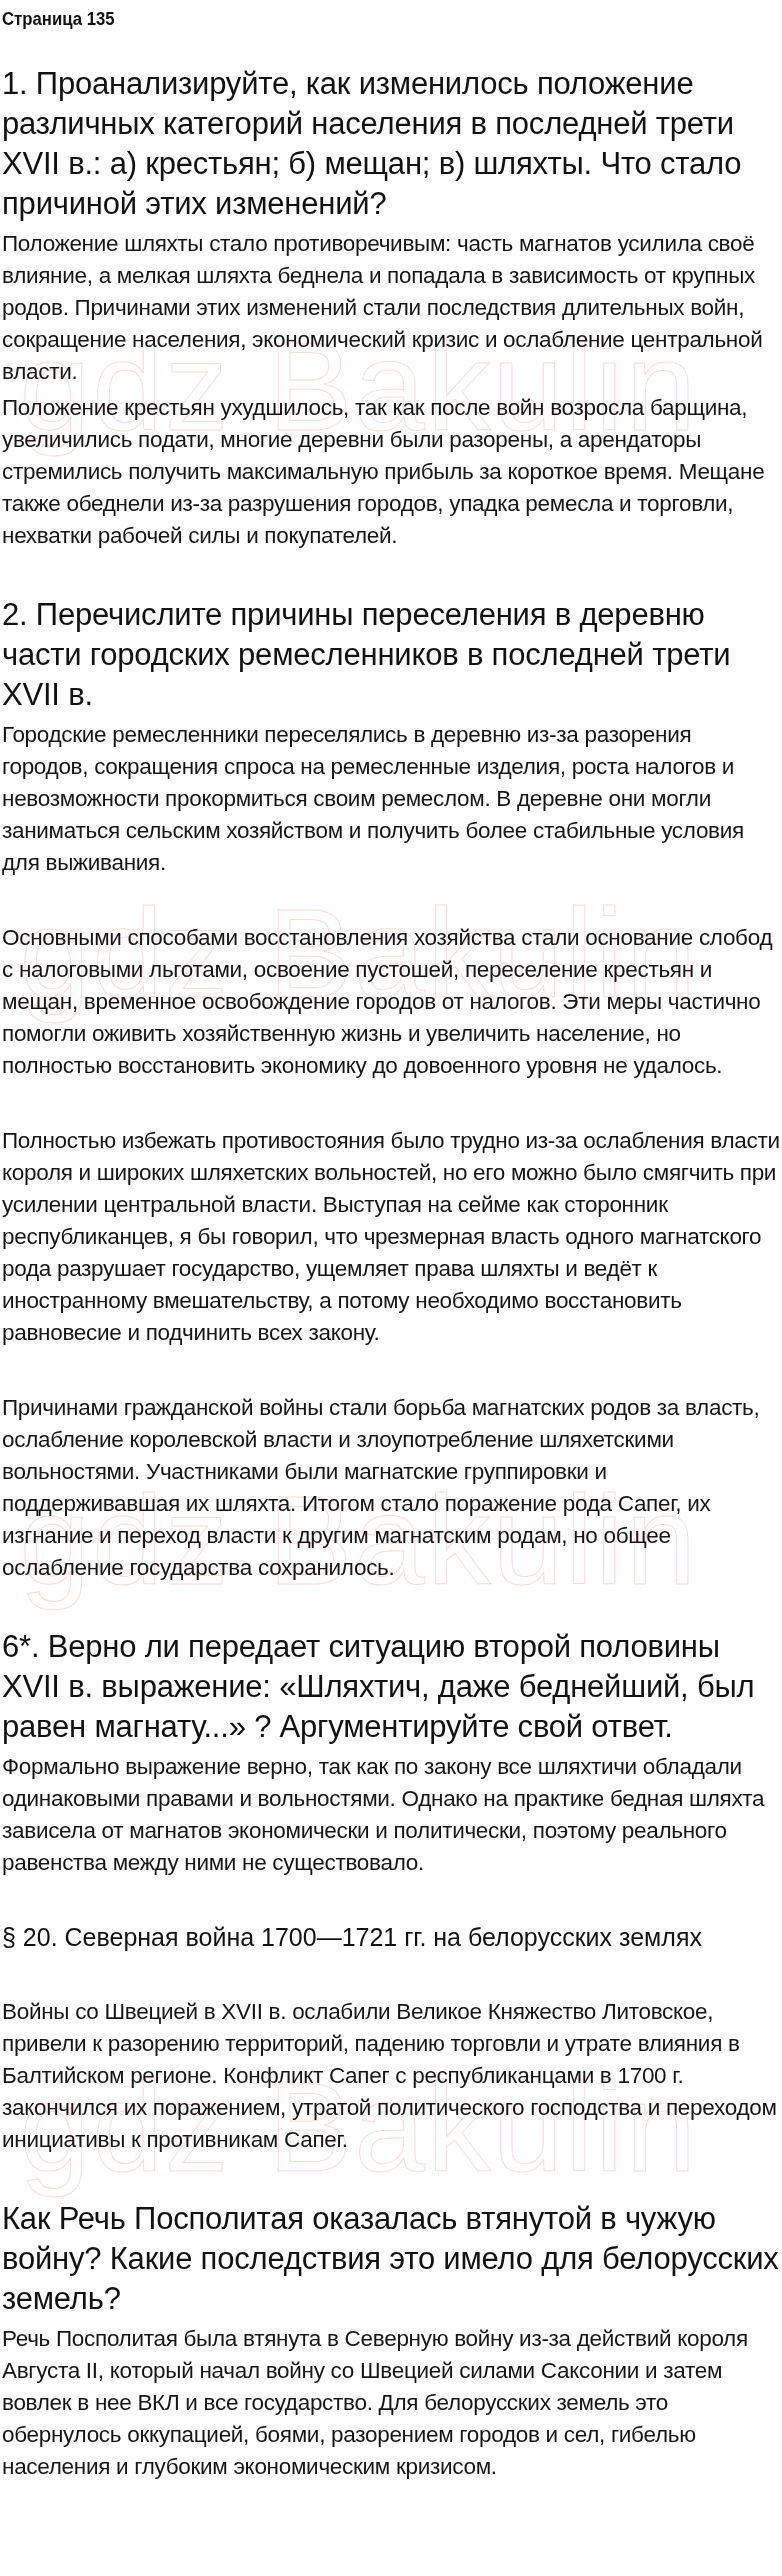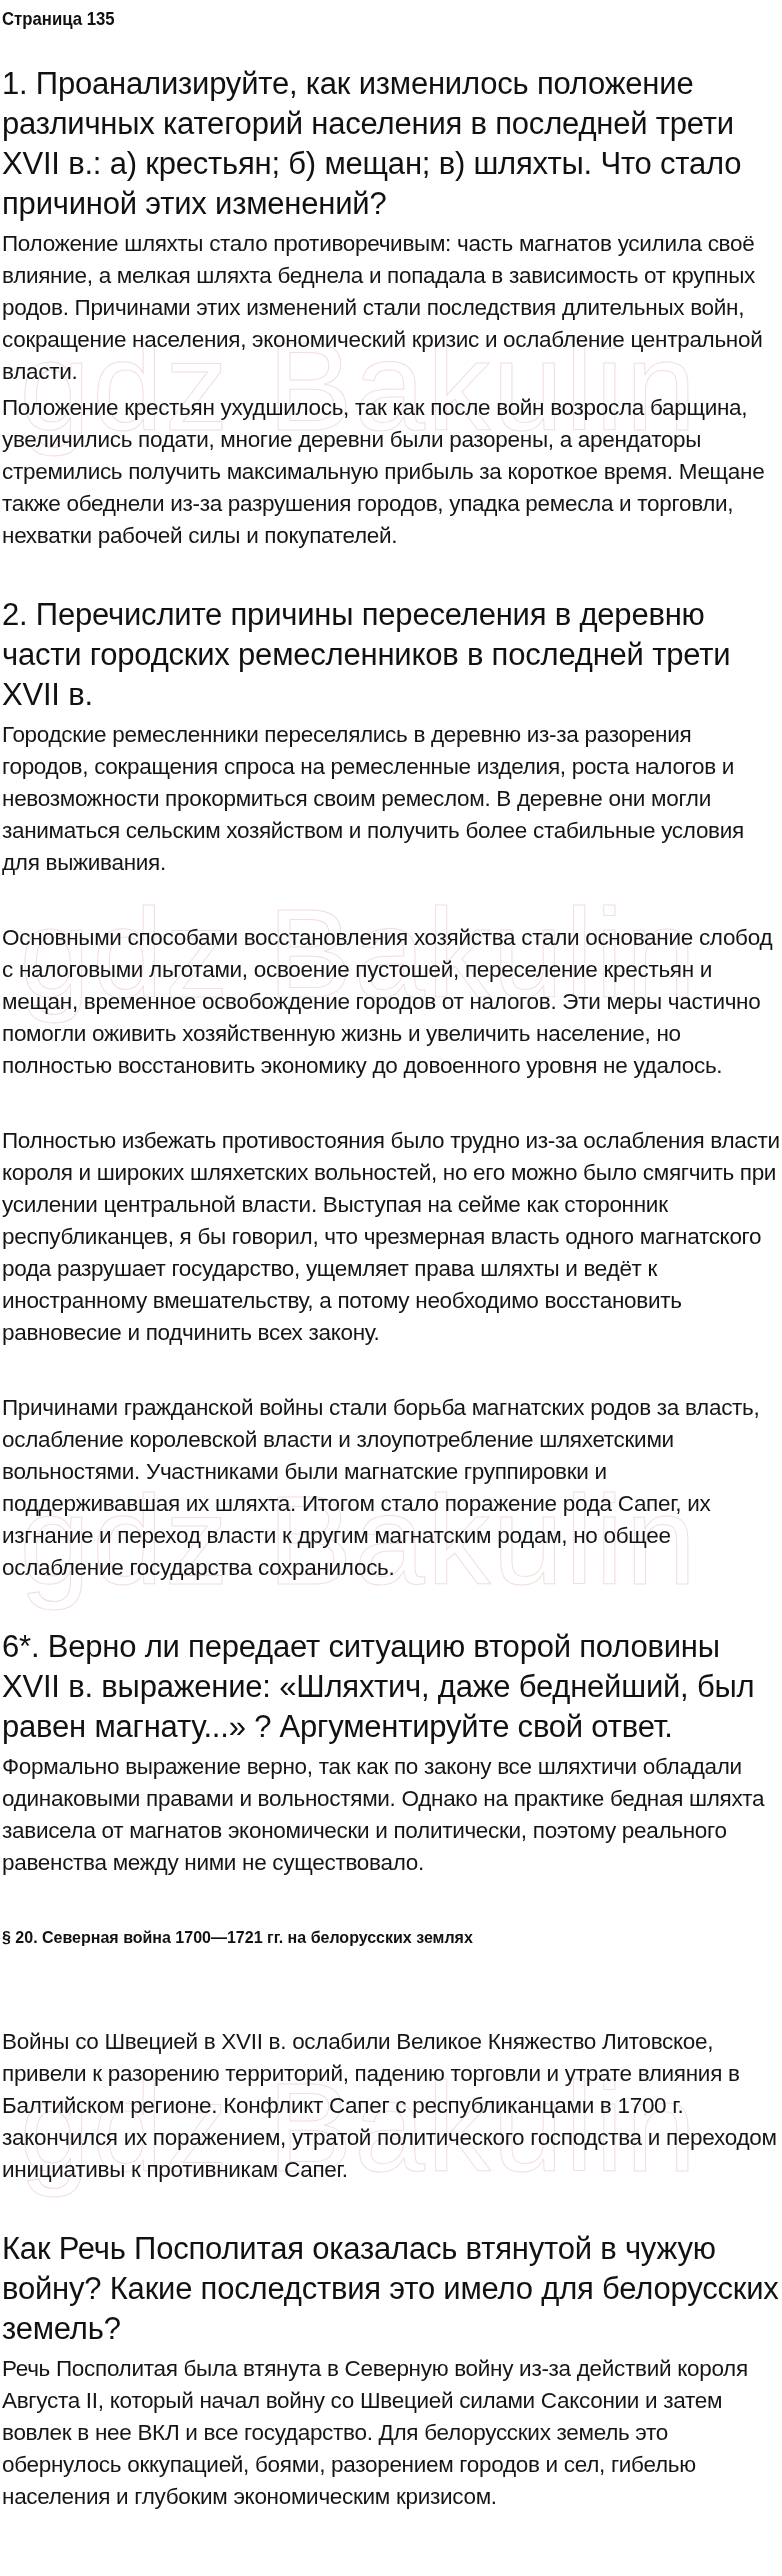--- a/index.html
+++ b/index.html
@@ -56,24 +56,24 @@
       letter-spacing: -0.2px;
     }
     .answer {
       font-size: 22.5px;
       line-height: 32px;
       margin: 0 0 3.9px 0;
       letter-spacing: -0.3px;
       color: #151515;
     }
     .section-heading {
-      font-size: 16px;
-      font-weight: bold;
+      font-size: 25px;
+      font-weight: normal;
       line-height: 31px;
-      margin: 0 0 73px 0;
+      margin: 0 0 43px 0;
     }
   </style>
 </head>
 <body>
 
 <div class="watermark">
   <div class="watermark-text" style="left:19.6px; top:313px;">gdz Bakulin</div>
   <div class="watermark-text" style="left:19.6px; top:880px;">gdz Bakulin</div>
   <div class="watermark-text" style="left:19.6px; top:1467px;">gdz Bakulin</div>
   <div class="watermark-text" style="left:19.6px; top:2054px;">gdz Bakulin</div>

